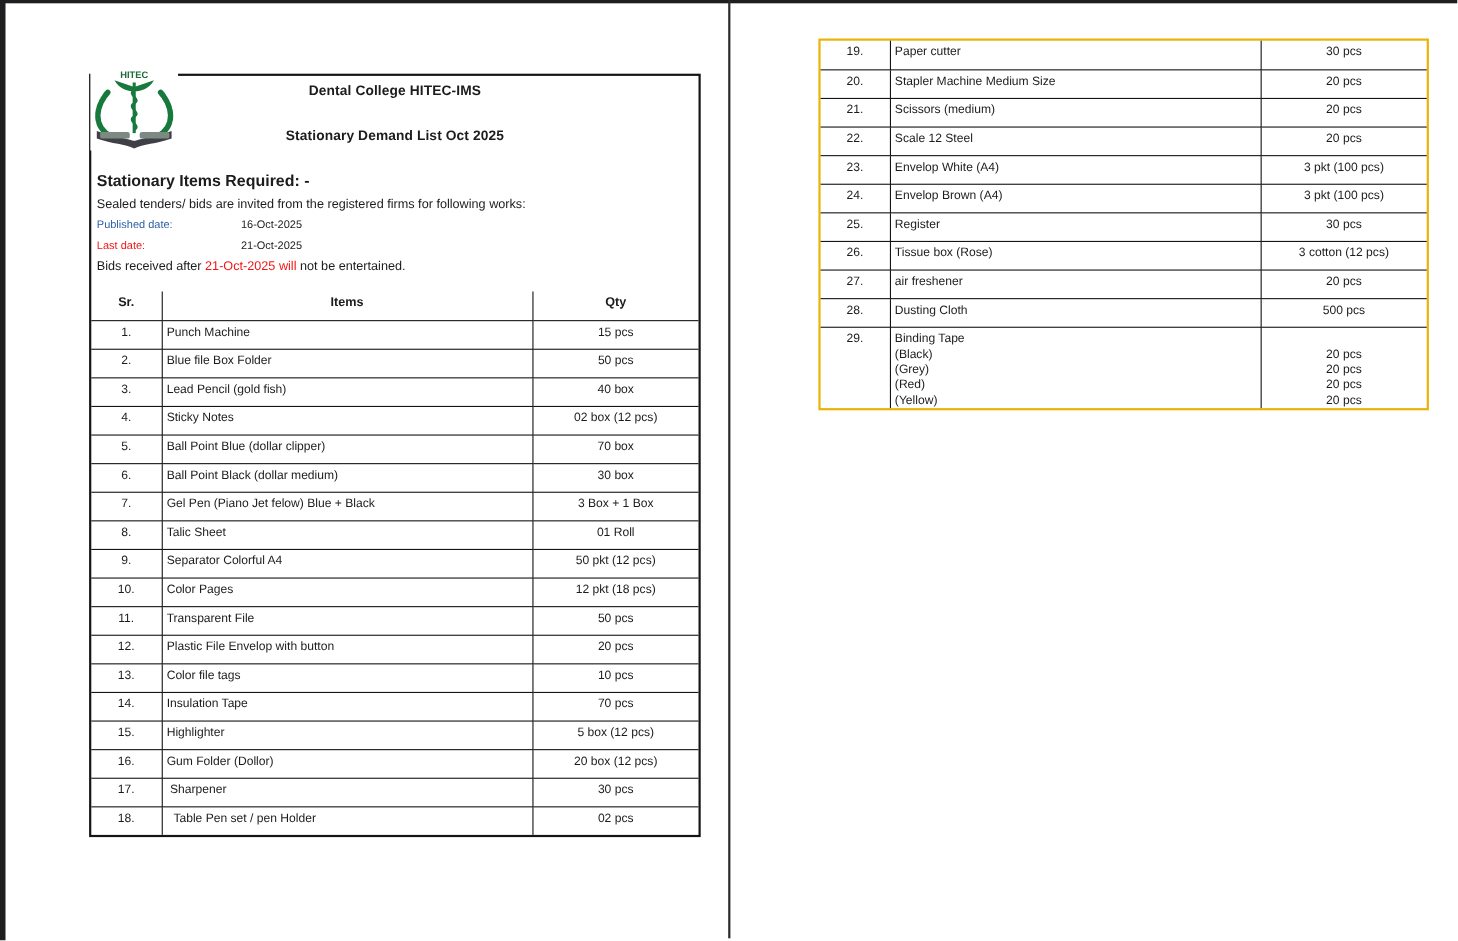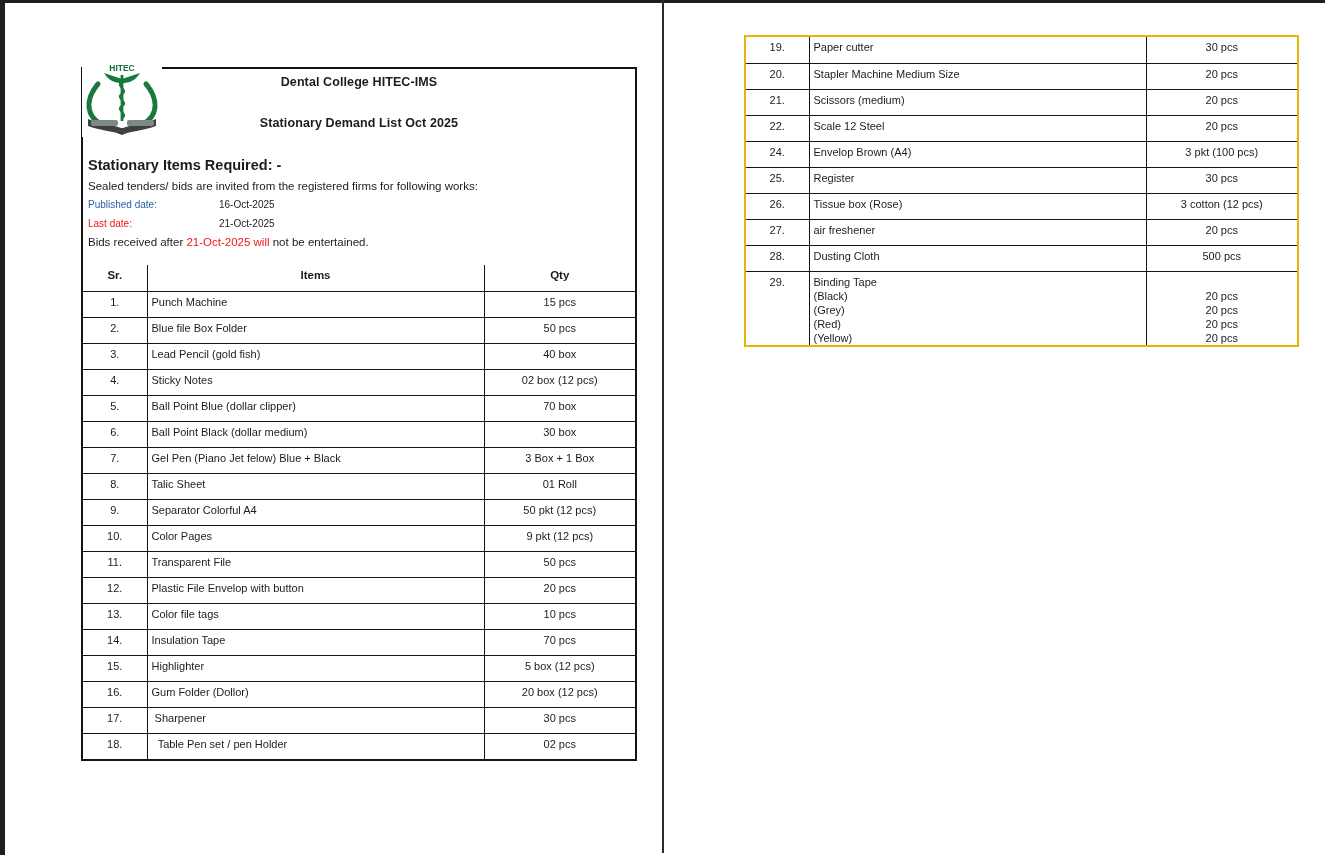--- a/index.html
+++ b/index.html
@@ -152,21 +152,21 @@
             <td class="qty">01 Roll</td>
           </tr>
           <tr>
             <td class="sr">9.</td>
             <td class="item">Separator Colorful A4</td>
             <td class="qty">50 pkt (12 pcs)</td>
           </tr>
           <tr>
             <td class="sr">10.</td>
             <td class="item">Color Pages</td>
-            <td class="qty">9 pkt (12 pcs)</td>
+            <td class="qty">12 pkt (18 pcs)</td>
           </tr>
           <tr>
             <td class="sr">11.</td>
             <td class="item">Transparent File</td>
             <td class="qty">50 pcs</td>
           </tr>
           <tr>
             <td class="sr">12.</td>
             <td class="item">Plastic File Envelop with button</td>
             <td class="qty">20 pcs</td>
@@ -225,20 +225,25 @@
           </tr>
           <tr>
             <td class="sr">21.</td>
             <td class="item">Scissors (medium)</td>
             <td class="qty">20 pcs</td>
           </tr>
           <tr>
             <td class="sr">22.</td>
             <td class="item">Scale 12 Steel</td>
             <td class="qty">20 pcs</td>
+          </tr>
+          <tr>
+            <td class="sr">23.</td>
+            <td class="item">Envelop White (A4)</td>
+            <td class="qty">3 pkt (100 pcs)</td>
           </tr>
           <tr>
             <td class="sr">24.</td>
             <td class="item">Envelop Brown (A4)</td>
             <td class="qty">3 pkt (100 pcs)</td>
           </tr>
           <tr>
             <td class="sr">25.</td>
             <td class="item">Register</td>
             <td class="qty">30 pcs</td>

